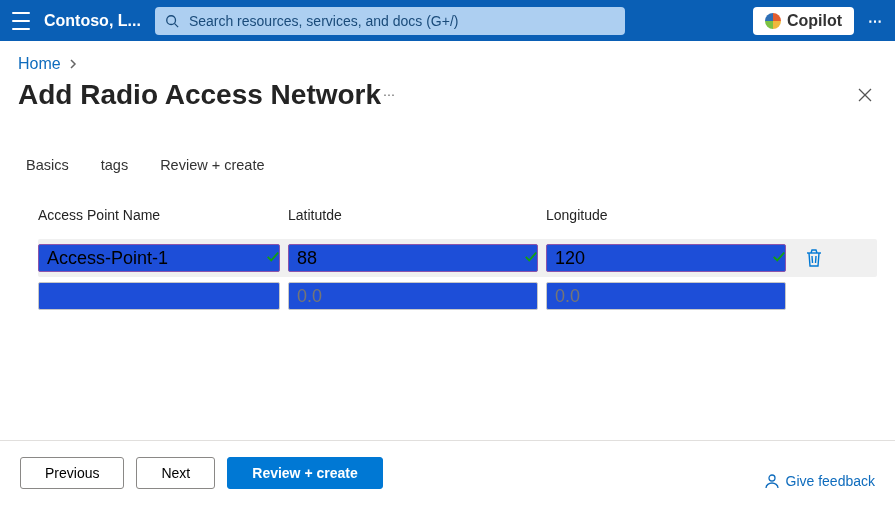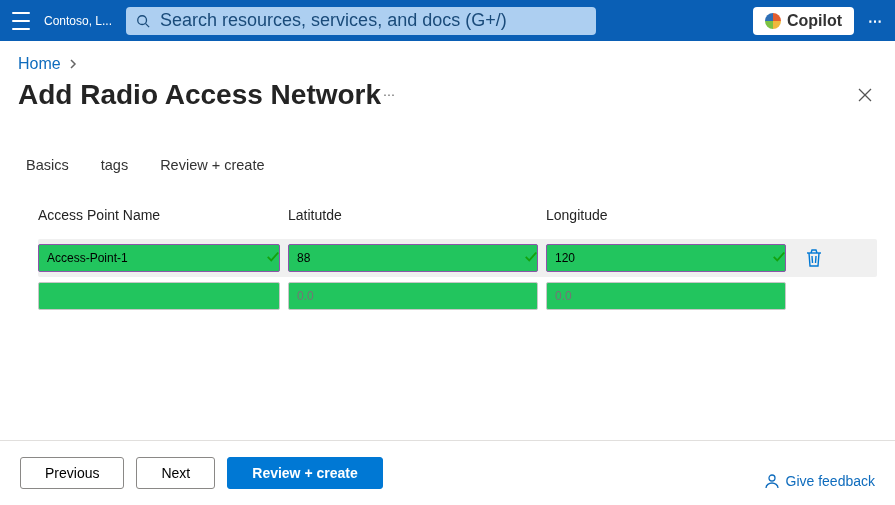--- a/index.html
+++ b/index.html
@@ -27,30 +27,30 @@
   
   .az-header{
     height:41px;background:var(--header-blue);
     display:flex;align-items:center;color:#fff;
     padding:0 12px;gap:14px;
   }
   .hamburger{width:18px;height:18px;display:flex;
     flex-direction:column;justify-content:space-between;
     cursor:pointer}
   .hamburger span{display:block;height:2px;background:#fff;border-radius:1px}
-  .tenant{font-size:12px;font-weight:400;white-space:nowrap;
+  .tenant{font-size:16px;font-weight:700;white-space:nowrap;
     overflow:hidden;text-overflow:ellipsis;max-width:110px}
   .search-box{
     flex:0 0 470px;height:28px;background:var(--search-blue);
     border-radius:4px;display:flex;align-items:center;
     padding:0 10px;color:#1a4b7a;gap:8px;
   }
   .search-box input{
     border:none;background:transparent;flex:1;outline:none;
-    font-size:18px;color:#1a4b7a;
+    font-size:14px;color:#1a4b7a;
   }
   .search-box input::placeholder{color:#1a4b7a}
   .spacer{flex:1}
   .copilot-btn{
     background:#fff;color:#333;border-radius:4px;
     height:28px;padding:0 12px;display:flex;align-items:center;
     gap:6px;font-weight:600;font-size:16px;cursor:pointer;
   }
   .copilot-logo{
     width:16px;height:16px;border-radius:50%;
@@ -83,22 +83,22 @@
   .col-headers{display:grid;
     grid-template-columns:250px 258px 248px 40px;
     font-weight:400;margin-bottom:16px}
   .ap-row{display:grid;
     grid-template-columns:250px 258px 248px 40px;
     align-items:center;padding:5px 0}
   .ap-row.filled{background:#f0f0f0;border-radius:2px}
   .cell-wrap{padding-right:8px}
   .ap-input{
     width:100%;height:28px;border:1px solid var(--gray-border);
-    border-radius:2px;padding:0 20px 0 8px;font-size:12px;
-    background:#22c55e;outline:none;
+    border-radius:2px;padding:0 20px 0 8px;font-size:18px;
+    background:#1d4ed8;outline:none;
   }
   .validated .ap-input{border-color:var(--purple-outline)}
   .input-host{position:relative}
   .check{position:absolute;right:8px;top:5px;color:var(--green)}
   .trash-btn{display:flex;align-items:center;justify-content:center;
     cursor:pointer;color:var(--azure-blue)}
 
   
   .footer{
     border-top:1px solid var(--light-border);

